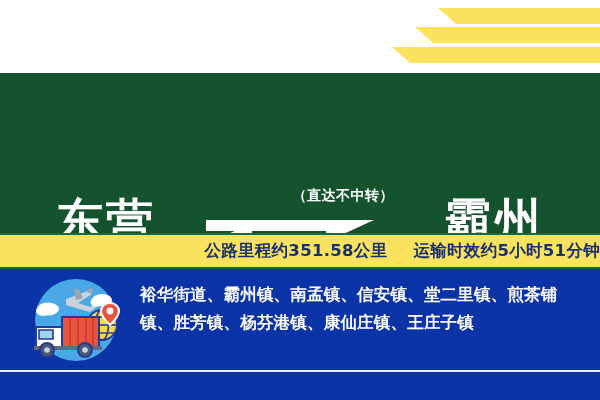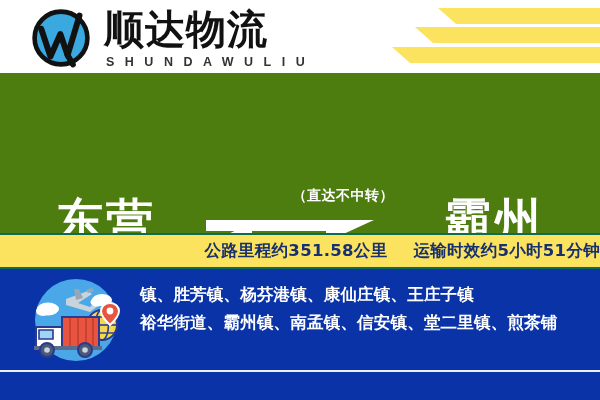--- a/index.html
+++ b/index.html
@@ -83,21 +83,21 @@
     height: 73px;
   }
 
   
   .route-area {
     position: absolute;
     left: 0;
     top: 73px;
     width: 600px;
     height: 160px;
-    background: #4d7c0f;
+    background: #14532d;
   }
 
   .city {
     position: absolute;
     top: 120px;
     font-family: "Liberation Serif", "DejaVu Serif", serif;
     font-size: 47px;
     font-weight: 700;
     color: #ffffff;
     letter-spacing: 3px;
@@ -226,32 +226,20 @@
   <div class="header">
 
     <div class="stripes">
       <svg width="260" height="73" viewBox="0 0 260 73">
         <polygon points="52,47 70,63 260,63 260,47" fill="#fbe25f"></polygon>
         <polygon points="75,27 93,43 260,43 260,27" fill="#fbe25f"></polygon>
         <polygon points="98,8 116,24 260,24 260,8" fill="#fbe25f"></polygon>
       </svg>
     </div>
 
-    <div class="logo-block">
-      <svg class="logo-mark" viewBox="0 0 100 100">
-        <circle cx="50" cy="50" r="40" fill="#3aa9e0"></circle>
-        <circle cx="50" cy="50" r="40" fill="none" stroke="#111111" stroke-width="7"></circle>
-        <path d="M20 36 L34 78 L49 44 L60 76 L78 16" fill="none" stroke="#111111" stroke-width="9" stroke-linecap="round" stroke-linejoin="round"></path>
-        <path d="M60 76 L68 90" fill="none" stroke="#111111" stroke-width="9" stroke-linecap="round"></path>
-      </svg>
-      <div class="logo-text-block">
-        <div class="logo-cn">顺达物流</div>
-        <div class="logo-en">SHUNDAWULIU</div>
-      </div>
-    </div>
   </div>
 
   <div class="route-area">
 
     <div class="city city-origin">东营</div>
 
     <div class="mid-col">
       <div class="note-top">（直达不中转）</div>
 
       <div class="arrow-wrap">
@@ -314,21 +302,21 @@
         <path d="M17 53 L31 53 L31 62 L17 62 Z" fill="#9fd4f5" stroke="#2b3a8f" stroke-width="1.6"></path>
         <rect x="12" y="69" width="68" height="4" fill="#5b6b8c"></rect>
         <circle cx="25" cy="73" r="7" fill="#4a5a78" stroke="#2b3a8f" stroke-width="2"></circle>
         <circle cx="25" cy="73" r="2.8" fill="#c9d3db"></circle>
         <circle cx="63" cy="73" r="7" fill="#4a5a78" stroke="#2b3a8f" stroke-width="2"></circle>
         <circle cx="63" cy="73" r="2.8" fill="#c9d3db"></circle>
       </g>
     </svg>
 
     <div class="coverage-text">
+      <div>裕华街道、霸州镇、南孟镇、信安镇、堂二里镇、煎茶铺</div>
       <div>镇、胜芳镇、杨芬港镇、康仙庄镇、王庄子镇</div>
-      <div>裕华街道、霸州镇、南孟镇、信安镇、堂二里镇、煎茶铺</div>
     </div>
   </div>
 
   <div class="bottom-rule"></div>
   <div class="bottom-strip"></div>
 
 </div>
 
 </body></html>

